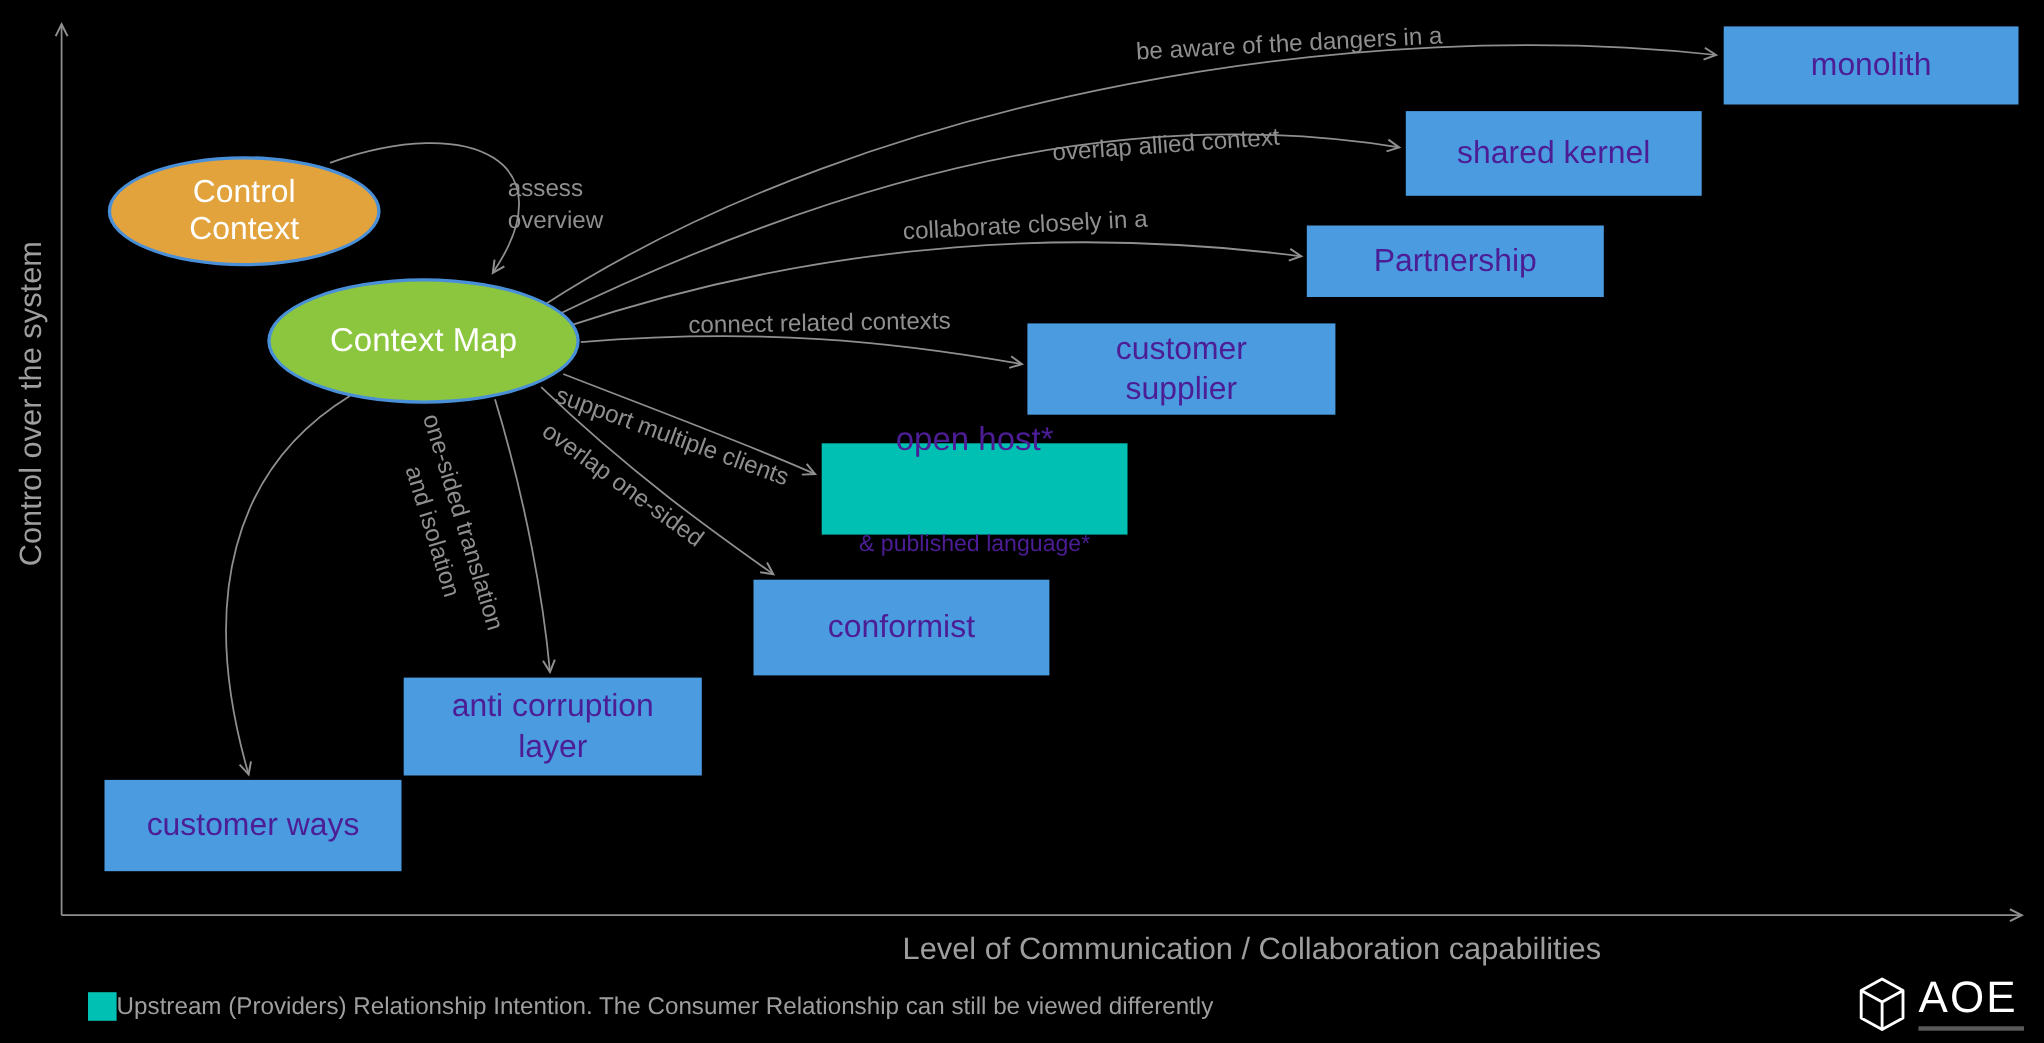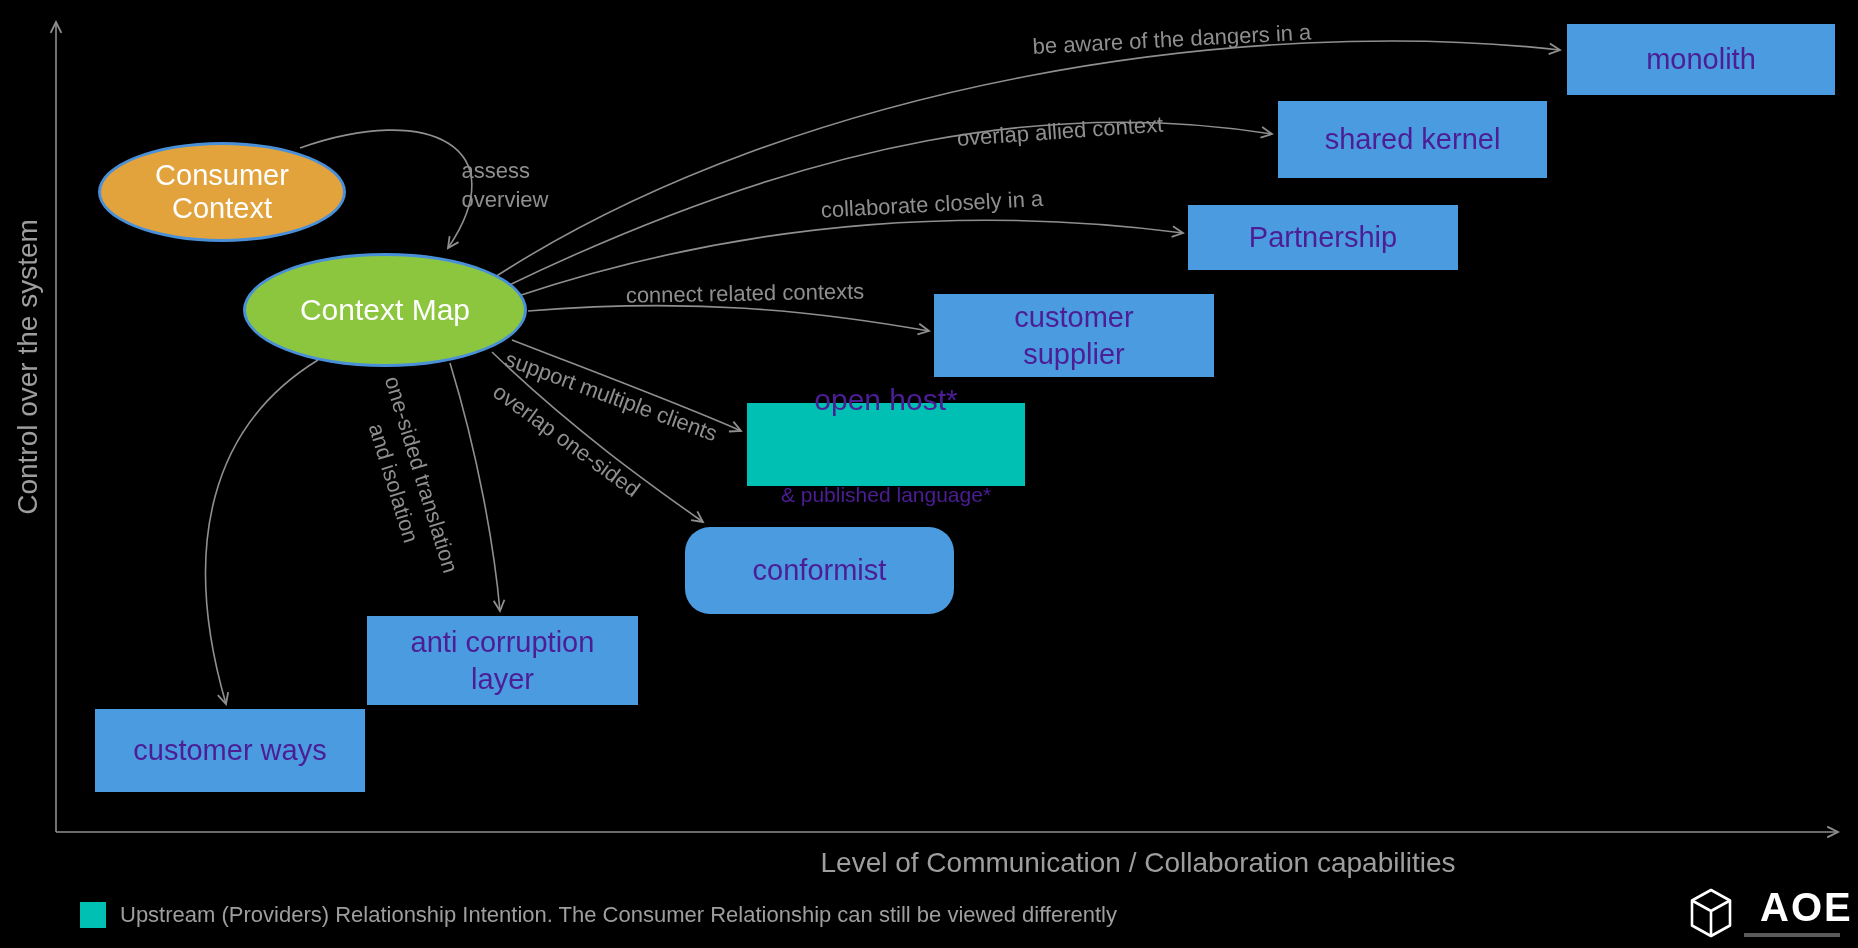--- a/index.html
+++ b/index.html
@@ -15,21 +15,21 @@
   .box { position:absolute; display:flex; flex-direction:column; align-items:center; justify-content:center;
          background:var(--box-blue,#4A9BE0); color:#4c1d95; font-size:29px; line-height:1.25;
          text-align:center; white-space:pre-line; }
   .box.teal { background:var(--box-teal,#00BFB3);gap:48px; }
 
   .b-monolith        { left:1567px; top:24px;  width:268px; height:71px; }
   .b-shared-kernel   { left:1278px; top:101px; width:269px; height:77px; }
   .b-partnership     { left:1188px; top:205px; width:270px; height:65px; }
   .b-customer        { left:934px;  top:294px; width:280px; height:83px; }
   .b-open-host       { left:747px;  top:403px; width:278px; height:83px; }
-  .b-conformist      { left:685px;  top:527px; width:269px; height:87px;border-radius:25px; }
+  .b-conformist      { left:685px;  top:527px; width:269px; height:87px; }
   .b-anti-corruption { left:367px;  top:616px; width:271px; height:89px; }
   .b-seperate-ways   { left:95px;   top:709px; width:270px; height:83px; }
 
   .open-host-main { font-size:30px; }
   .open-host-sub  { font-size:21px; margin-top:16px; }
 
   .ellipse { position:absolute; border-radius:50%; display:flex; align-items:center; justify-content:center;
              color:#fff; font-size:29px; line-height:1.15; text-align:center; white-space:pre-line;
              border:3px solid var(--ellipse-border,#4A90D9); }
   .e-bounded  { left:98px;  top:142px; width:248px; height:100px; background:var(--ellipse-orange,#E2A33D); }
@@ -44,29 +44,29 @@
   .el-customer        { left:745px;  top:294px; transform:translate(-50%,-50%) rotate(-1deg); white-space:nowrap; }
   .el-open-host       { left:611px;  top:397px; transform:translate(-50%,-50%) rotate(20deg); white-space:nowrap; }
   .el-conformist      { left:566px;  top:441px; transform:translate(-50%,-50%) rotate(36deg); white-space:nowrap; }
   .el-anti-corruption { left:407px;  top:479px; transform:translate(-50%,-50%) rotate(73deg); }
 
   .y-axis-label { position:absolute; left:28px; top:367px; transform:translate(-50%,-50%) rotate(-90deg);
                   color:var(--axis-text,#9e9e9e); font-size:28px; white-space:nowrap; }
   .x-axis-label { position:absolute; left:1138px; top:863px; transform:translate(-50%,-50%);
                   color:var(--axis-text,#9e9e9e); font-size:28px; white-space:nowrap; }
 
-  .legend { position:absolute; left:80px; top:902px; display:flex; align-items:flex-end; gap:14px; }
+  .legend { position:absolute; left:80px; top:902px; display:flex; align-items:flex-end; }
   .legend-swatch { width:26px; height:26px; background:var(--box-teal,#00BFB3); flex:0 0 auto; }
   .legend-text { color:var(--axis-text,#9e9e9e); font-size:22px; white-space:nowrap; }
 
   .logo { position:absolute; left:1688px; top:887px; display:flex; align-items:flex-start; gap:10px; color:#fff; }
   .logo-cube { width:46px; height:52px; }
   .logo-cube path, .logo-cube polygon { stroke:#fff; fill:none; stroke-width:2.6px; stroke-linejoin:round; }
   .logo-right { display:flex; flex-direction:column; }
-  .logo-text { font-size:40px; font-weight:bold; line-height:1; letter-spacing:2px;margin-left:16px; }
+  .logo-text { font-size:40px; font-weight:normal; line-height:1; letter-spacing:2px; }
   .logo-tagline { height:4px; width:96px; background:#5a5a5a; margin-top:6px; }
 </style>
 </head>
 <body>
 
 <div id="stage">
 
   <svg class="layer" width="1858" height="948" viewBox="0 0 1858 948">
     <defs>
       <marker id="arrowhead" viewBox="0 0 12 12" refX="10" refY="6" markerWidth="9" markerHeight="9" orient="auto-start-reverse">
@@ -84,21 +84,21 @@
     <path class="arrow" d="M 528 311 C 690 298, 810 310, 929 331" marker-end="url(#arrowhead)"></path>
     <path class="arrow" d="M 512 340 C 610 378, 690 408, 741 431" marker-end="url(#arrowhead)"></path>
     <path class="arrow" d="M 492 352 C 575 432, 655 488, 703 522" marker-end="url(#arrowhead)"></path>
     <path class="arrow" d="M 450 363 C 478 455, 494 545, 500 611" marker-end="url(#arrowhead)"></path>
     <path class="arrow" d="M 318 360 C 212 425, 180 545, 226 704" marker-end="url(#arrowhead)"></path>
   </svg>
 
   <div class="y-axis-label">Control over the system</div>
   <div class="x-axis-label">Level of Communication / Collaboration capabilities</div>
 
-  <div class="ellipse e-bounded">Consumer
+  <div class="ellipse e-bounded">Control
 Context</div>
   <div class="ellipse e-context">Context Map</div>
 
   <div class="box b-monolith">monolith</div>
   <div class="box b-partnership">Partnership</div>
   <div class="box b-shared-kernel">shared kernel</div>
   <div class="box b-customer">customer
 supplier</div>
   <div class="box teal b-open-host">
     <span class="open-host-main">open host*</span>

